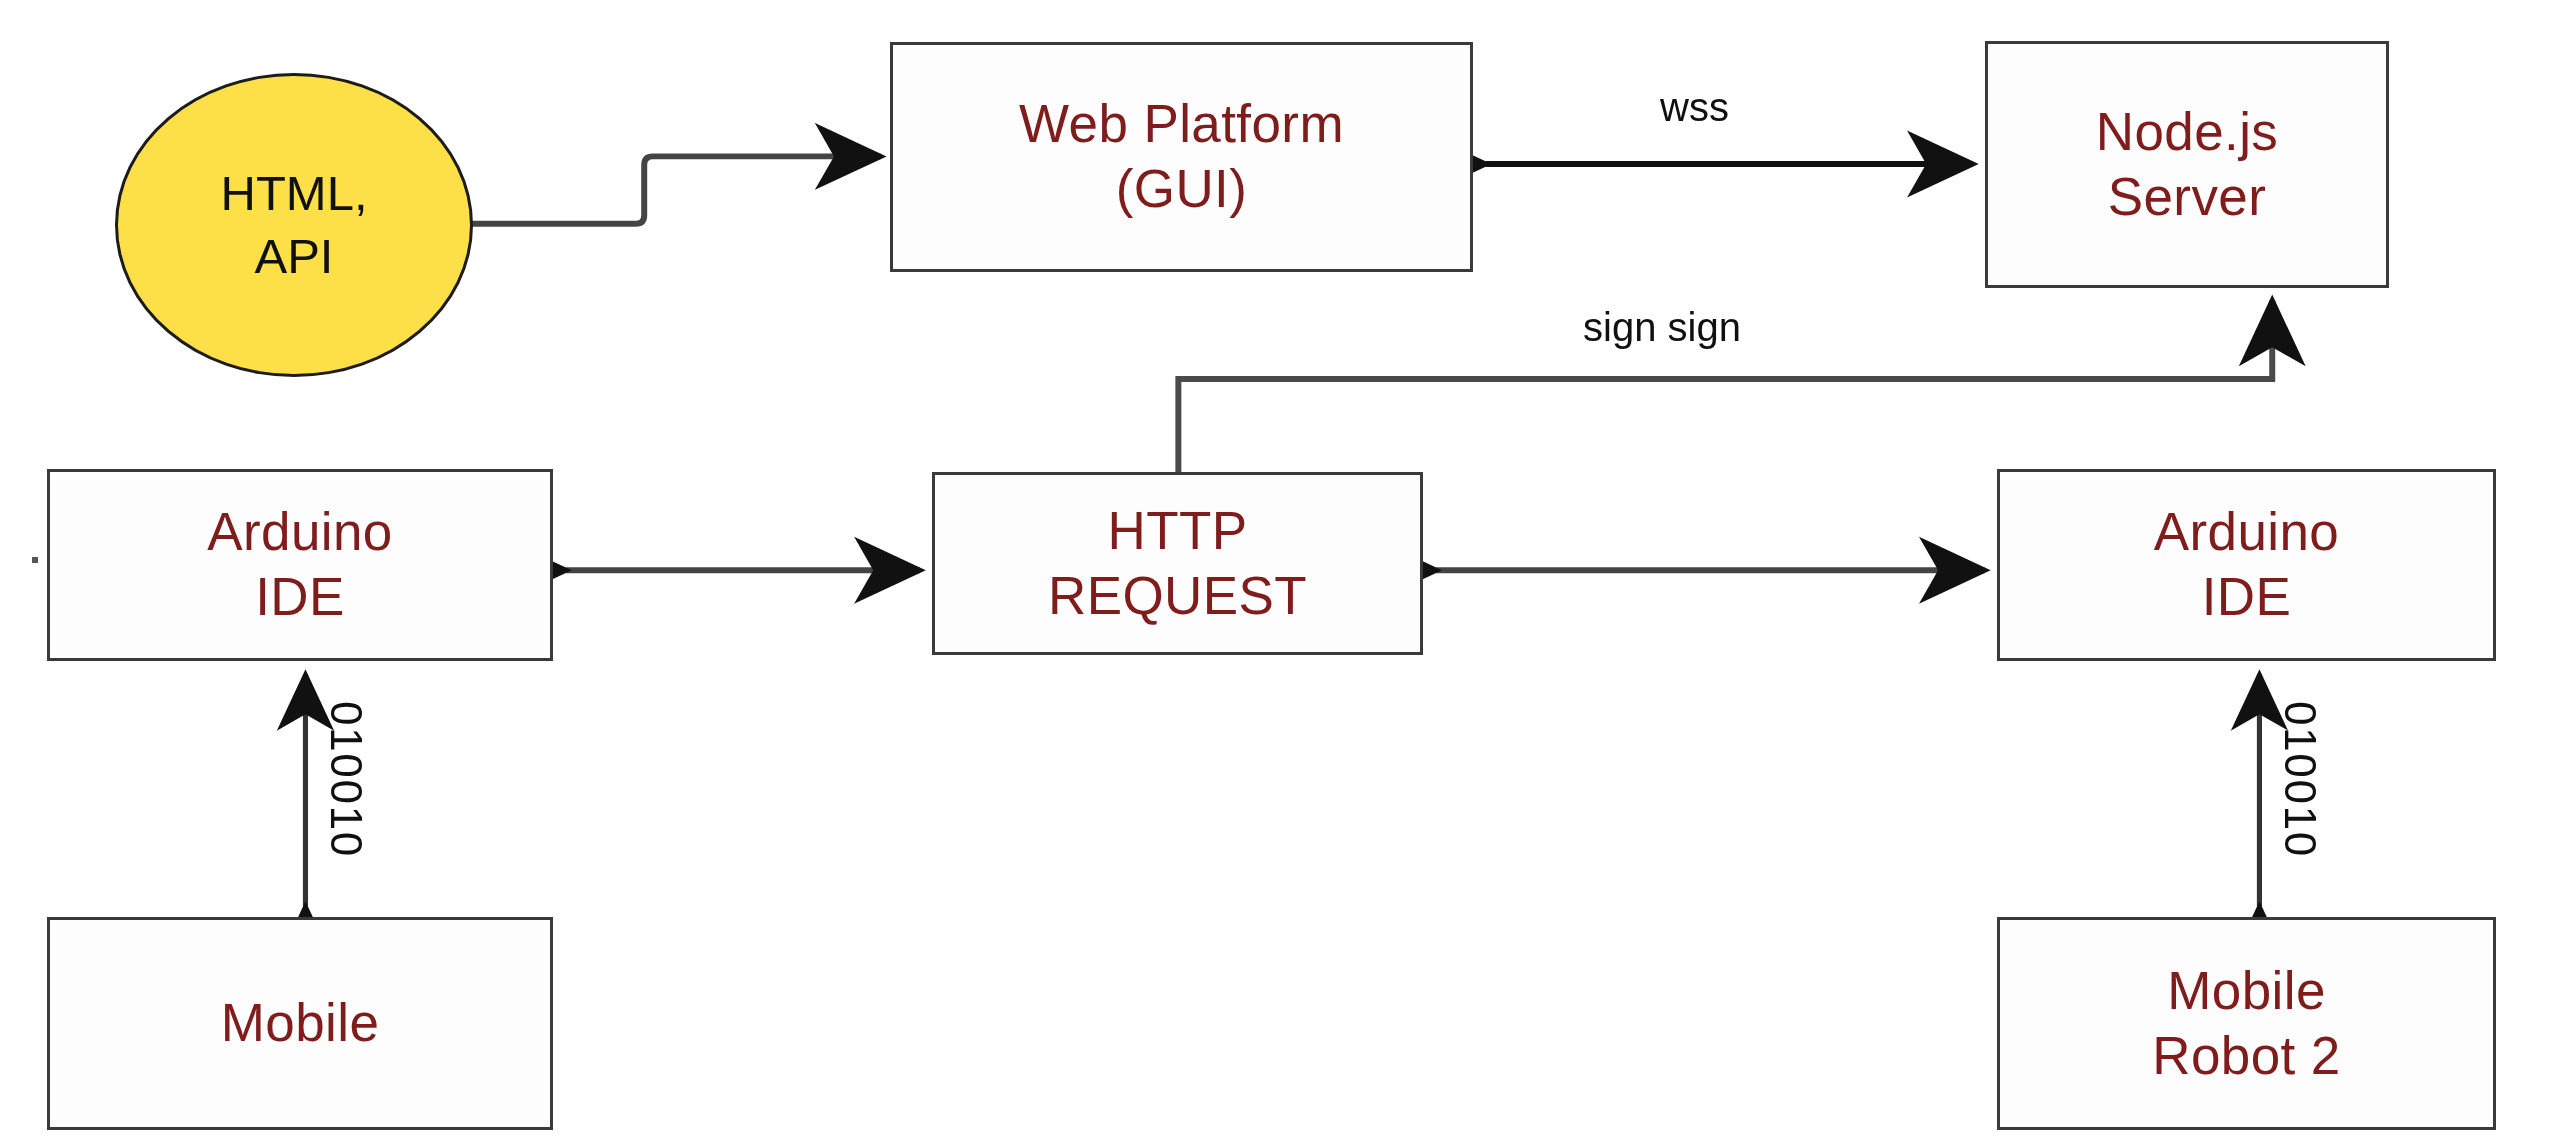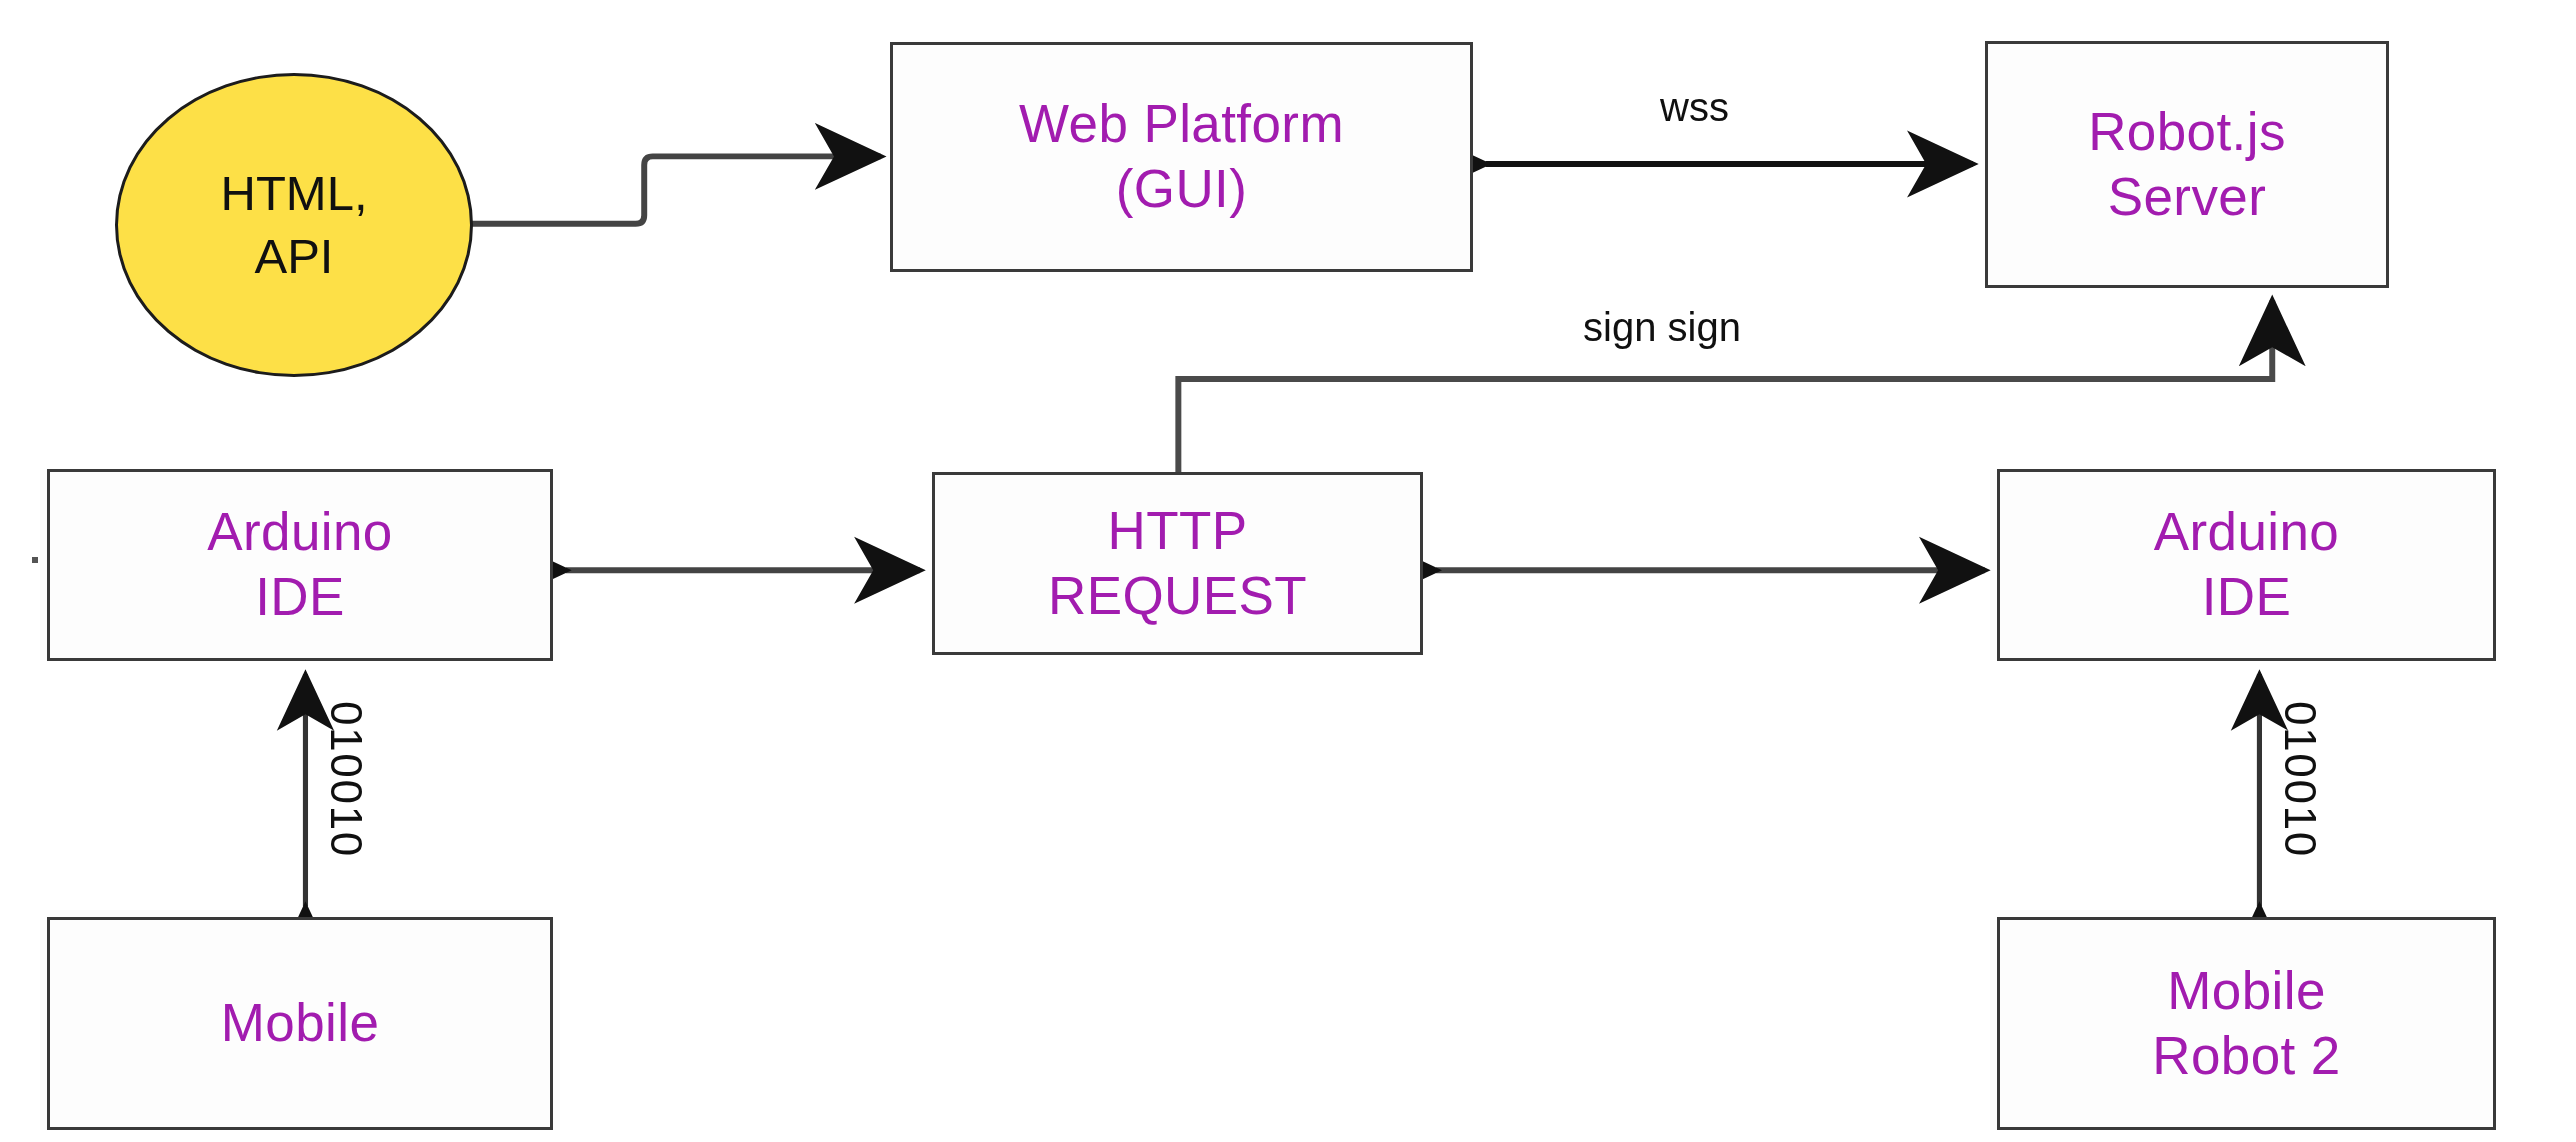--- a/index.html
+++ b/index.html
@@ -21,21 +21,21 @@
   .node-box {
     position: absolute;
     box-sizing: border-box;
     border: 3.4px solid #3a3a3a;
     background: #fdfdfd;
     display: flex;
     flex-direction: column;
     align-items: center;
     justify-content: center;
     text-align: center;
-    color: #a21caf;
+    color: #7f1d1d;
     font-size: 53px;
     line-height: 1.22;
     letter-spacing: 0.4px;
   }
   .node-box .ln { display: block; white-space: nowrap; }
 
   .node-ellipse {
     position: absolute;
     box-sizing: border-box;
     border: 3.4px solid #1c1c1c;
@@ -135,21 +135,21 @@
     <span class="ln">HTML,</span>
     <span class="ln">API</span>
   </div>
 
   <div class="node-box" style="left:890px; top:42px; width:583px; height:230px;">
     <span class="ln">Web Platform</span>
     <span class="ln">(GUI)</span>
   </div>
 
   <div class="node-box" style="left:1985px; top:41px; width:404px; height:247px;">
-    <span class="ln">Robot.js</span>
+    <span class="ln">Node.js</span>
     <span class="ln">Server</span>
   </div>
 
   <div class="node-box" style="left:932px; top:472px; width:491px; height:183px;">
     <span class="ln">HTTP</span>
     <span class="ln">REQUEST</span>
   </div>
 
   <div class="node-box" style="left:47px; top:469px; width:506px; height:192px;">
     <span class="ln">Arduino</span>

